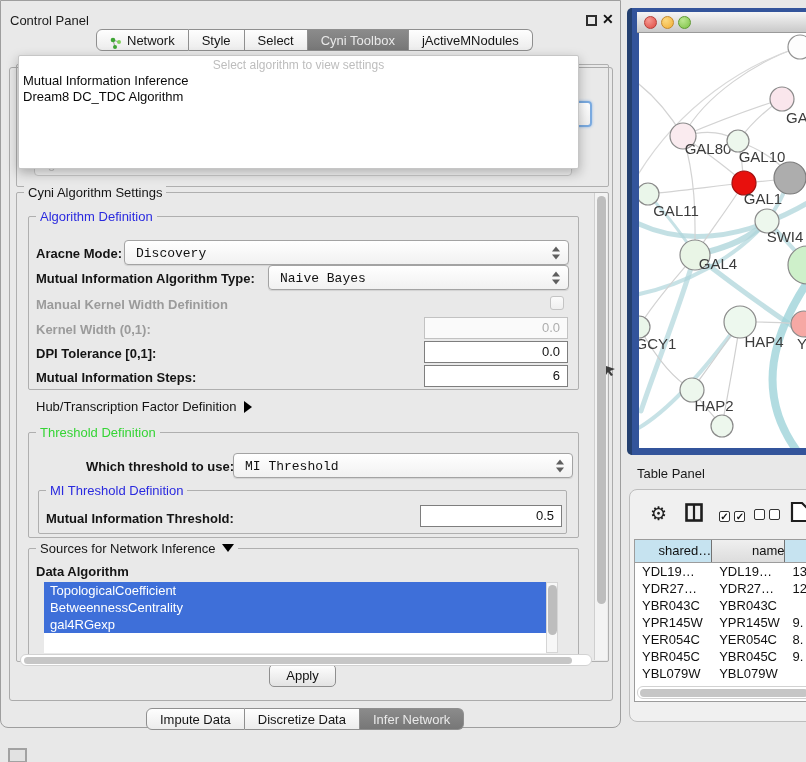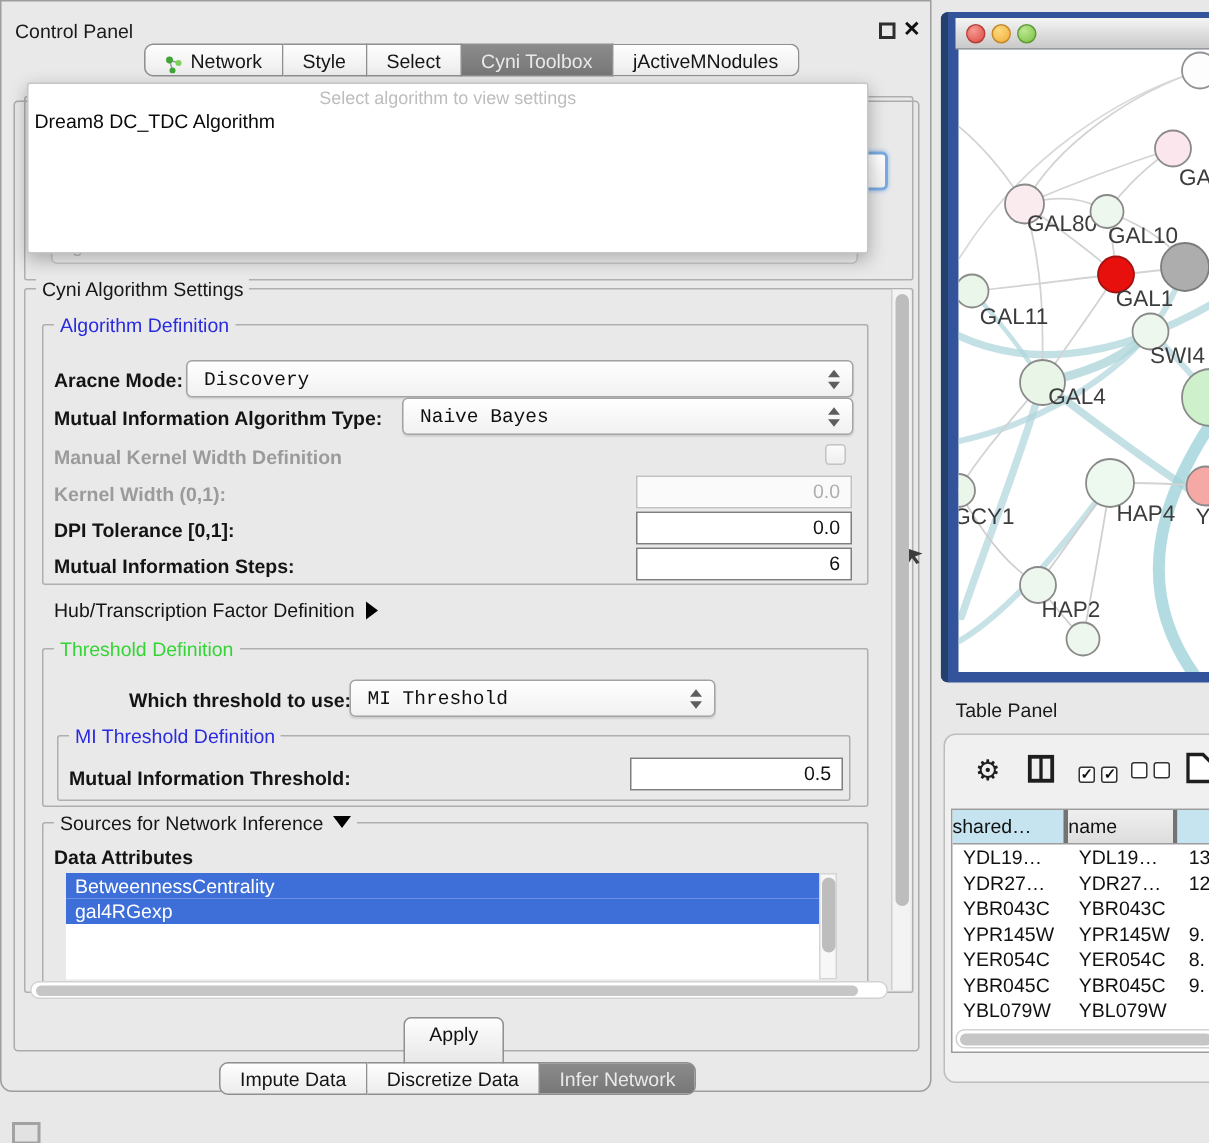--- a/index.html
+++ b/index.html
@@ -91,21 +91,21 @@
   #net-canvas { position:absolute; left:7px; top:25px; width:172px; height:415px; background:#FFFFFF; overflow:hidden; }
 
   
   #table-title { left:637px; top:466px; font-size:13px; color:#1A1A1A; }
   #table-panel { left:629px; top:489px; width:200px; height:233px; background:#F0F0F0;
                  border:1px solid #BDBDBD; border-radius:8px; overflow:hidden; }
   .tp-ico { position:absolute; }
   #tbl-box { position:absolute; left:4px; top:49px; width:196px; height:163px; background:#FFFFFF;
              border:1px solid #9C9C9C; overflow:hidden; }
   .th-row { display:flex; height:23px; border-bottom:1px solid #9C9C9C; }
-  .th { font-size:13px; line-height:22px; text-align:left; border-right:3px solid #737373;
+  .th { font-size:13px; line-height:22px; text-align:right; border-right:1px solid #737373;
         background:linear-gradient(#EFEFEF,#DDDDDD); overflow:hidden; white-space:nowrap; }
   .th.hl { background:#C6E3F0; }
   .tr { display:flex; height:17px; }
   .td { font-size:13px; line-height:17px; padding-left:7px; overflow:hidden; white-space:nowrap; }
   .checkpair { display:inline-block; width:11px; height:11px; border:1.5px solid #333; border-radius:2px;
                background:#FFF; font-size:10px; line-height:9px; text-align:center; color:#111; font-weight:bold; }
 
   #bl-icon { left:8px; top:748px; width:19px; height:15px; border:2px solid #A2A2A2; background:#E2E2E2; }
 </style>
 </head>
@@ -131,20 +131,21 @@
 
 <div class="groupbox" style="left:16px; top:64px; width:593px; height:123px; z-index:1;"></div>
 <div class="ghost-combo" style="left:380px; top:101px; width:212px; height:26px; border:2px solid #7AAAE0; background:linear-gradient(#FFF,#F0F0F0); box-shadow:0 0 3px #8FB8E8;"></div>
 <div class="ghost-combo" style="left:34px; top:150px; width:538px; height:26px; border:1px solid #CACACA; background:#F4F4F4;">
   <span style="position:absolute; left:13px; top:5px; font-size:13px; color:#C4C4C4;">gal-filtered sif default node</span>
 </div>
 
 <div id="algo-dropdown" class="abs">
   <div id="algo-hint">Select algorithm to view settings</div>
   <div id="algo-list">
+      <div class="algo-item">Mutual Information Inference</div>
       <div class="algo-item">Dream8 DC_TDC Algorithm</div>
     </div>
 </div>
 
 <div class="groupbox" style="left:16px; top:192px; width:593px; height:470px; z-index:2;"></div>
 <span class="grouptitle t-black" style="left:24px; top:185px; z-index:3;">Cyni Algorithm Settings</span>
 <div class="vscroll" style="left:594px; top:193px; width:13px; height:467px; z-index:3;">
   <div class="vthumb" style="top:3px; height:408px;"></div>
 </div>
 
@@ -174,45 +175,46 @@
 
 <span class="lbl" style="left:36px; top:370px; z-index:3;">Mutual Information Steps:</span>
 <div class="field" style="left:424px; top:365px; width:144px; height:22px; z-index:3;">6</div>
 
 <span class="lbl plain" style="left:36px; top:399px; z-index:3; font-size:13px;"><span>Hub/Transcription Factor Definition</span><span class="tri-right"></span></span>
 
 <div class="groupbox" style="left:28px; top:432px; width:551px; height:106px; z-index:2;"></div>
 <span class="grouptitle t-green" style="left:36px; top:425px; z-index:3;">Threshold Definition</span>
 
 <span class="lbl" style="left:86px; top:459px; z-index:3;">Which threshold to use:</span>
-<div class="combo" style="left:233px; top:453px; width:244px; height:25px; z-index:3;">
+<div class="combo" style="left:233px; top:453px; width:340px; height:25px; z-index:3;">
   <span class="combo-txt">MI Threshold</span>
     <span class="spin"></span>
 </div>
 
 <div class="groupbox" style="left:38px; top:490px; width:529px; height:44px; z-index:2;"></div>
 <span class="grouptitle t-blue" style="left:46px; top:483px; z-index:3;">MI Threshold Definition</span>
 <span class="lbl" style="left:46px; top:511px; z-index:3;">Mutual Information Threshold:</span>
 <div class="field" style="left:420px; top:505px; width:142px; height:22px; z-index:3;">0.5</div>
 
 <div class="groupbox" style="left:28px; top:548px; width:551px; height:113px; z-index:2;"></div>
 <span class="grouptitle t-black" style="left:36px; top:541px; z-index:3;"><span>Sources for Network Inference</span><span class="tri-down"></span></span>
-<span class="lbl" style="left:36px; top:564px; z-index:3;">Data Attributes</span>
+<span class="lbl" style="left:36px; top:564px; z-index:3;">Data Algorithm</span>
 <div id="attr-list" class="abs" style="left:44px; top:582px; width:502px; height:71px; z-index:3;">
+    <div class="attr-item">TopologicalCoefficient</div>
     <div class="attr-item">BetweennessCentrality</div>
     <div class="attr-item">gal4RGexp</div>
   </div>
 <div class="vscroll" style="left:546px; top:582px; width:12px; height:71px; z-index:3; border:1px solid #D5D5D5; background:#F7F7F7;">
   <div class="vthumb" style="top:2px; height:50px; left:1px;"></div>
 </div>
 <div class="hscroll" style="left:20px; top:654px; width:572px; height:12px; z-index:4;">
   <div class="hthumb" style="left:3px; width:548px;"></div>
 </div>
 
-<div class="push-btn" style="left:269px; top:678px; width:67px; height:37px; line-height:21px; z-index:3;">Apply</div>
+<div class="push-btn" style="left:269px; top:664px; width:67px; height:23px; line-height:21px; z-index:3;">Apply</div>
 
 <div class="tabstrip" style="left:146px; top:708px; z-index:3;">
   <span class="tab"><span>Impute Data</span></span><span class="tab"><span>Discretize Data</span></span><span class="tab selected"><span>Infer Network</span></span>
 </div>
 
 <svg class="abs" style="left:605px; top:365px; z-index:4;" width="12" height="12">
     <polygon points="1,1 10,4 5,6 8,10 6,11 3,7 1,10" fill="#3C3C3C"></polygon>
   </svg>
 
 <div id="net-frame" class="abs">

